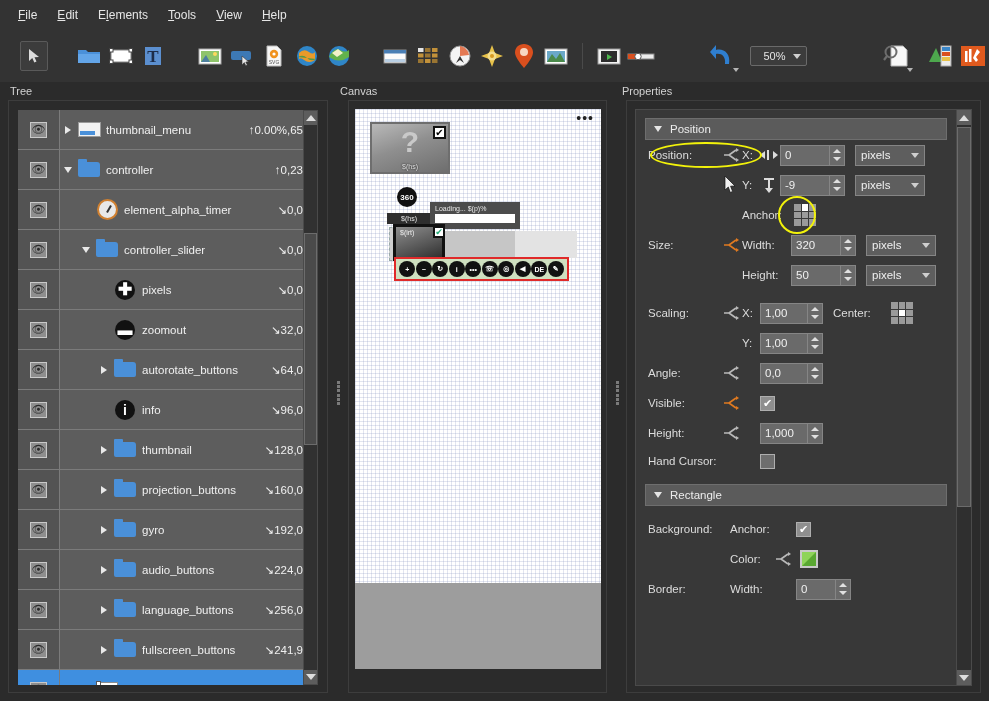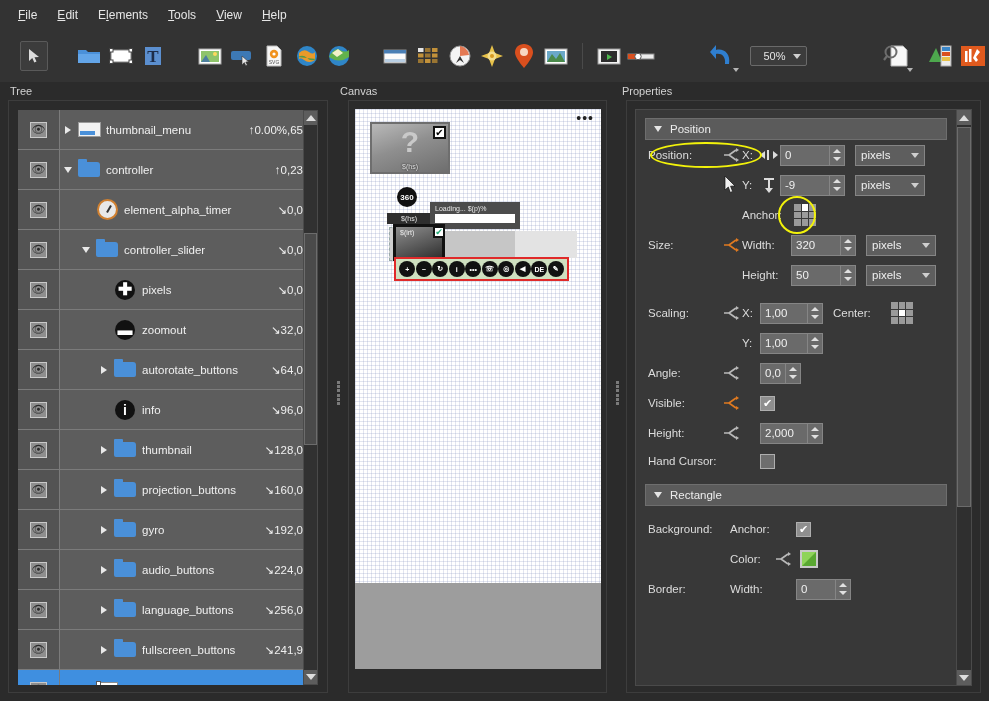--- a/index.html
+++ b/index.html
@@ -898,21 +898,21 @@
       <div class="prow">
         <div class="plabel">Angle:</div>
         <div class="lnk">
           <svg width="16" height="14" viewBox="0 0 16 14">
               <path d="M1 7 L6 7 M6 7 L13 2 M6 7 L13 12" stroke="#b9b9b9" stroke-width="1.6" fill="none"></path>
               <path d="M13 0 L16 2 L13 4 Z" fill="#b9b9b9"></path>
               <path d="M13 10 L16 12 L13 14 Z" fill="#b9b9b9"></path>
             </svg>
         </div>
         <div style="width:18px;"></div>
-        <div class="txtfield" style="width:26px;">0,0</div>
+        <div class="txtfield" style="width:48px;">0,0</div>
         <div class="spin">
             <div class="spin-u"></div>
             <div class="spin-d"></div>
           </div>
       </div>
 
       <div class="prow">
         <div class="plabel">Visible:</div>
         <div class="lnk">
           <svg width="16" height="14" viewBox="0 0 16 14">
@@ -928,21 +928,21 @@
       <div class="prow">
         <div class="plabel">Height:</div>
         <div class="lnk">
           <svg width="16" height="14" viewBox="0 0 16 14">
               <path d="M1 7 L6 7 M6 7 L13 2 M6 7 L13 12" stroke="#b9b9b9" stroke-width="1.6" fill="none"></path>
               <path d="M13 0 L16 2 L13 4 Z" fill="#b9b9b9"></path>
               <path d="M13 10 L16 12 L13 14 Z" fill="#b9b9b9"></path>
             </svg>
         </div>
         <div style="width:18px;"></div>
-        <div class="txtfield" style="width:48px;">2,000</div>
+        <div class="txtfield" style="width:48px;">1,000</div>
         <div class="spin">
             <div class="spin-u"></div>
             <div class="spin-d"></div>
           </div>
       </div>
 
       <div class="prow" style="height:26px;">
         <div class="plabel-w">Hand Cursor:</div>
         <div style="width:30px;"></div>
         <div class="chk empty"></div>

